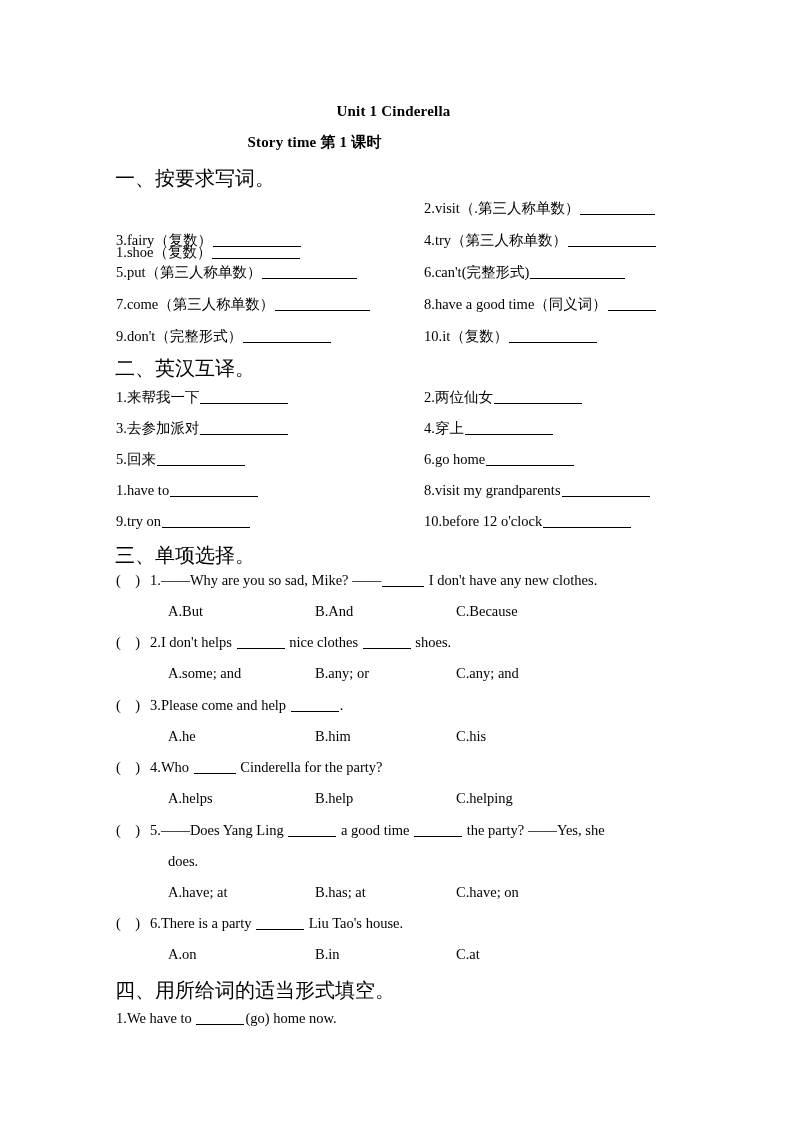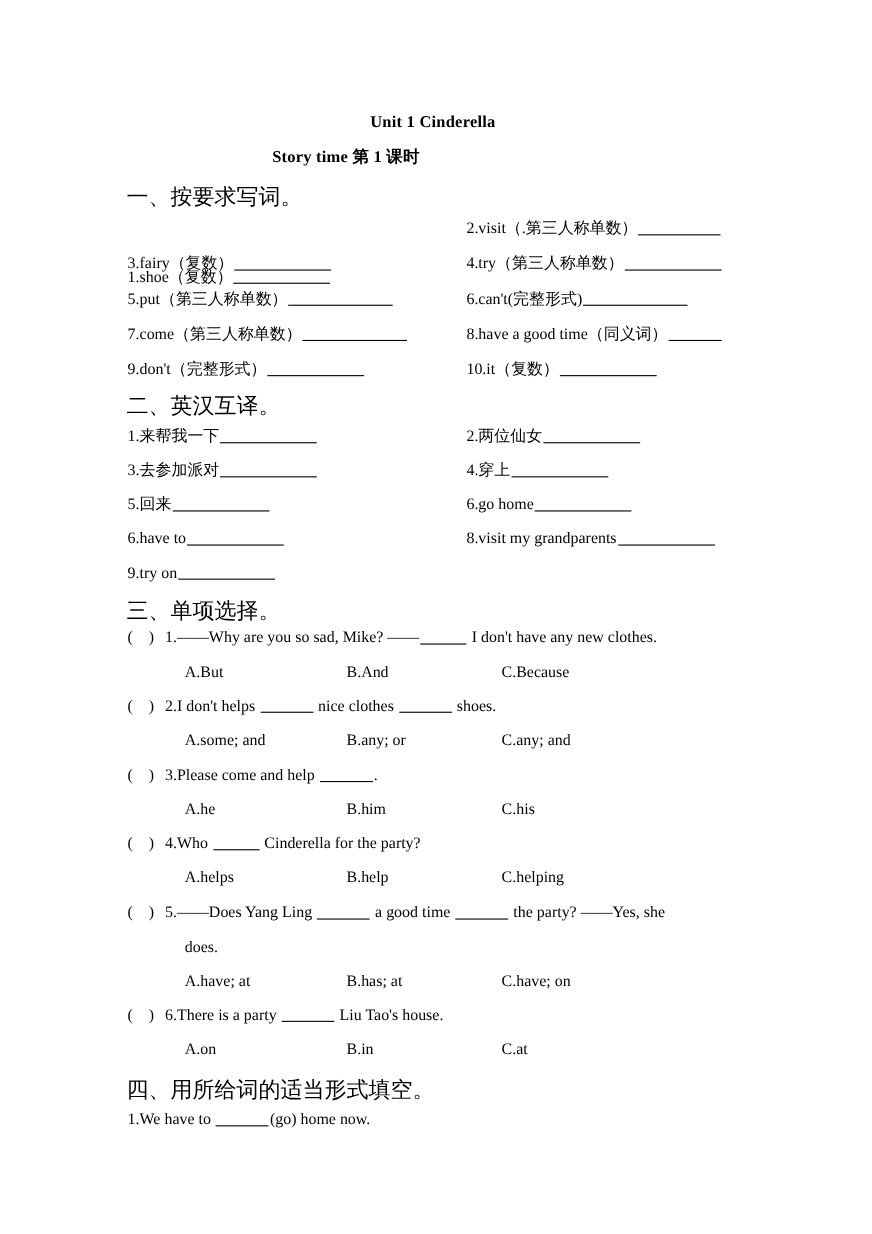--- a/index.html
+++ b/index.html
@@ -135,28 +135,31 @@
   </div>
 
   <div class="row col-l" style="top:450px;">
     <span>5.回来</span><span class="blank b88"></span>
   </div>
   <div class="row col-r" style="top:450px;">
     <span>6.go home</span><span class="blank b88"></span>
   </div>
 
   <div class="row col-l" style="top:481px;">
-    <span>6.have to</span><span class="blank b88"></span>
+    <span>1.have to</span><span class="blank b88"></span>
   </div>
   <div class="row col-r" style="top:481px;">
     <span>8.visit my grandparents</span><span class="blank b88"></span>
   </div>
 
   <div class="row col-l" style="top:512px;">
     <span>9.try on</span><span class="blank b88"></span>
+  </div>
+  <div class="row col-r" style="top:512px;">
+    <span>10.before 12 o'clock</span><span class="blank b88"></span>
   </div>
 
   <div class="sec-head" style="top:542px;">三、单项选择。</div>
 
   <div class="mc-q" style="top:572px;">
     <span class="paren">(&nbsp;&nbsp;&nbsp;&nbsp;)</span><span>1.</span><span>——Why are you so sad, Mike?  ——</span><span class="blank b42"></span><span> I don't have any new clothes.</span>
   </div>
   <div class="mc-opts" style="top:603px; left:0; width:793px;">
     <span class="opt optA">A.But</span>
     <span class="opt optB">B.And</span>

